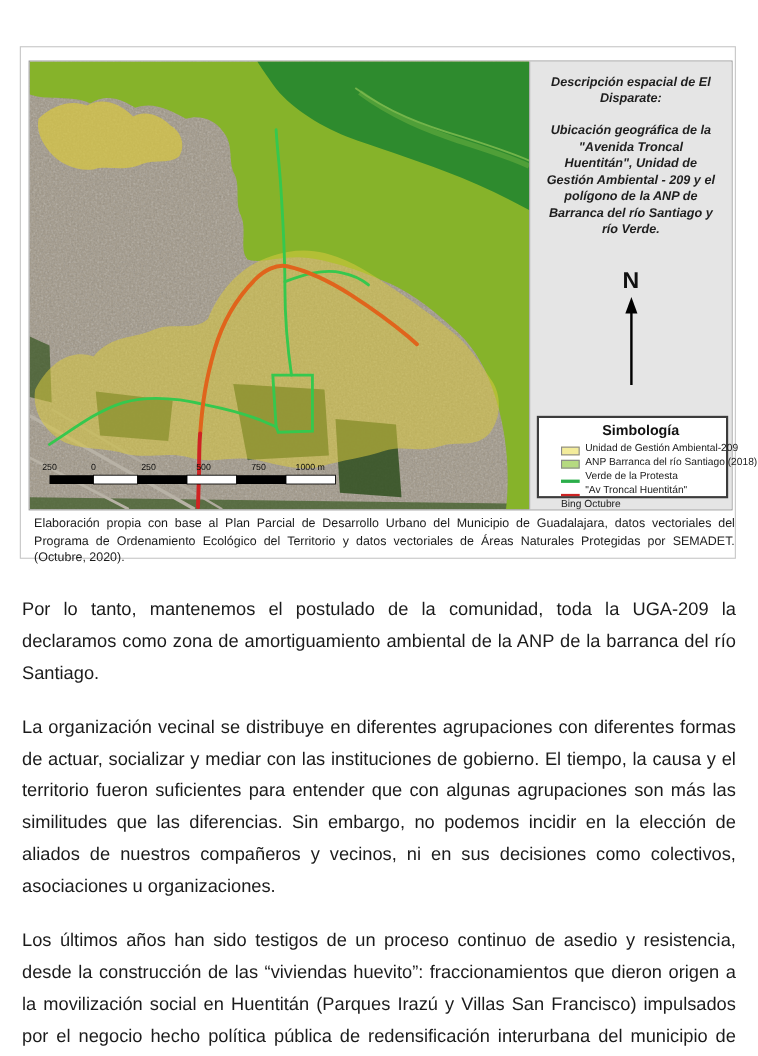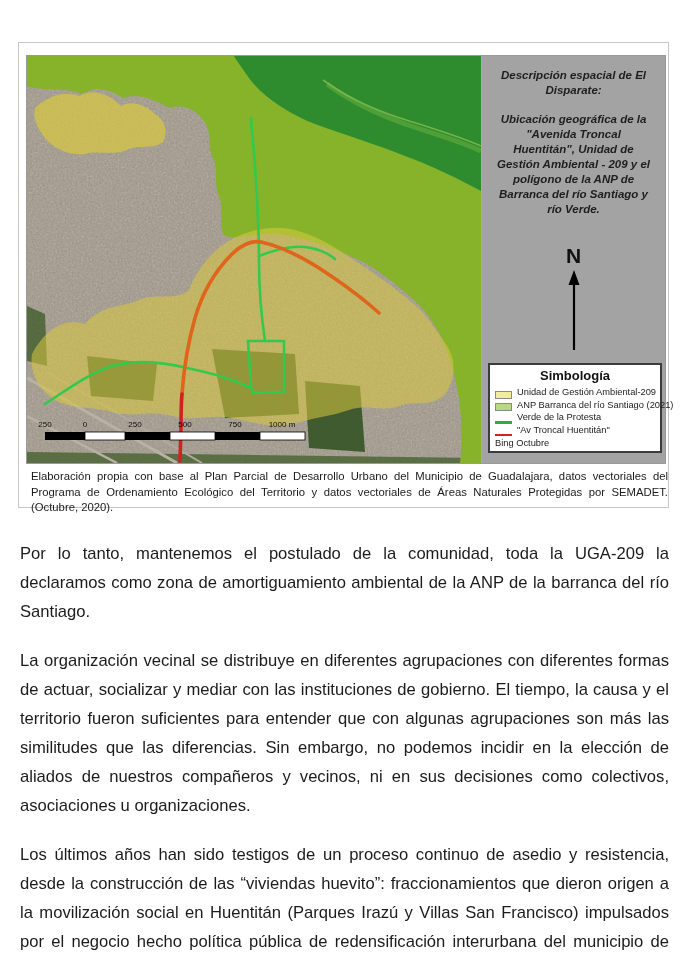--- a/index.html
+++ b/index.html
@@ -5,30 +5,30 @@
   html,body{margin:0;padding:0;background:#ffffff;}
   #page{position:relative;width:689px;height:960px;background:#ffffff;
         font-family:"Liberation Sans",sans-serif;overflow:hidden;}
 
   
   #figure{position:absolute;left:18px;top:42px;width:651px;height:466px;
           background:#ffffff;border:1px solid #c6c6c6;box-sizing:border-box;}
   #map-row{position:absolute;left:7px;top:12px;width:640px;height:409px;
            border:1px solid #9a9a9a;box-sizing:border-box;display:flex;}
   #map-svg{display:block;width:454px;height:407px;flex:0 0 454px;}
-  #map-panel{position:relative;flex:1;background:#a3a3a3;border-left:1px solid #aaaaaa;
+  #map-panel{position:relative;flex:1;background:#e5e5e5;border-left:1px solid #aaaaaa;
              box-sizing:border-box;}
   .desc{font-style:italic;text-align:center;color:#1e1e1e;font-size:11.5px;
         line-height:15px;margin:12px 12px 0 12px;font-weight:600;}
   #north{position:absolute;top:188px;left:0;width:100%;text-align:center;}
   #north .n-label{font-weight:bold;font-size:21px;color:#111;display:block;margin-bottom:2px;}
   
-  #legend{position:absolute;left:6px;right:3px;bottom:10px;height:90px;
+  #legend{position:absolute;left:6px;right:3px;bottom:10px;height:75px;
           border:2px solid #3c3c3c;background:#ffffff;box-sizing:border-box;
-          padding:3px 5px 0 5px;}
+          padding:3px 5px 0 20px;}
   #legend .lg-title{text-align:center;font-weight:bold;font-size:13px;color:#111;
                     margin-bottom:3px;}
   .lg-row{display:flex;align-items:flex-end;gap:5px;font-size:9.3px;color:#222;
           line-height:12.6px;white-space:nowrap;}
   .lg-swatch{width:17px;height:8px;border:1px solid #8a8a8a;box-sizing:border-box;flex:0 0 17px;}
   .sw-yellow{background:#f3ec9a;}
   .sw-green{background:#b5da80;}
   .lg-line{width:17px;height:2.4px;flex:0 0 17px;}
   .ln-green{background:#2bae4a;}
   .ln-red{background:#cc2424;}
@@ -144,21 +144,21 @@
         </div>
 
         <div id="legend">
           <div class="lg-title">Simbología</div>
           <div class="lg-row">
             <span class="lg-swatch sw-yellow"></span>
             <span>Unidad de Gestión Ambiental-209</span>
           </div>
           <div class="lg-row">
             <span class="lg-swatch sw-green"></span>
-            <span>ANP Barranca del río Santiago (2021)</span>
+            <span>ANP Barranca del río Santiago (2018)</span>
           </div>
           <div class="lg-row">
             <span class="lg-line ln-green"></span>
             <span>Verde de la Protesta</span>
           </div>
           <div class="lg-row">
             <span class="lg-line ln-red"></span>
             <span>"Av Troncal Huentitán"</span>
           </div>
           <div class="lg-src">Bing Octubre</div>

